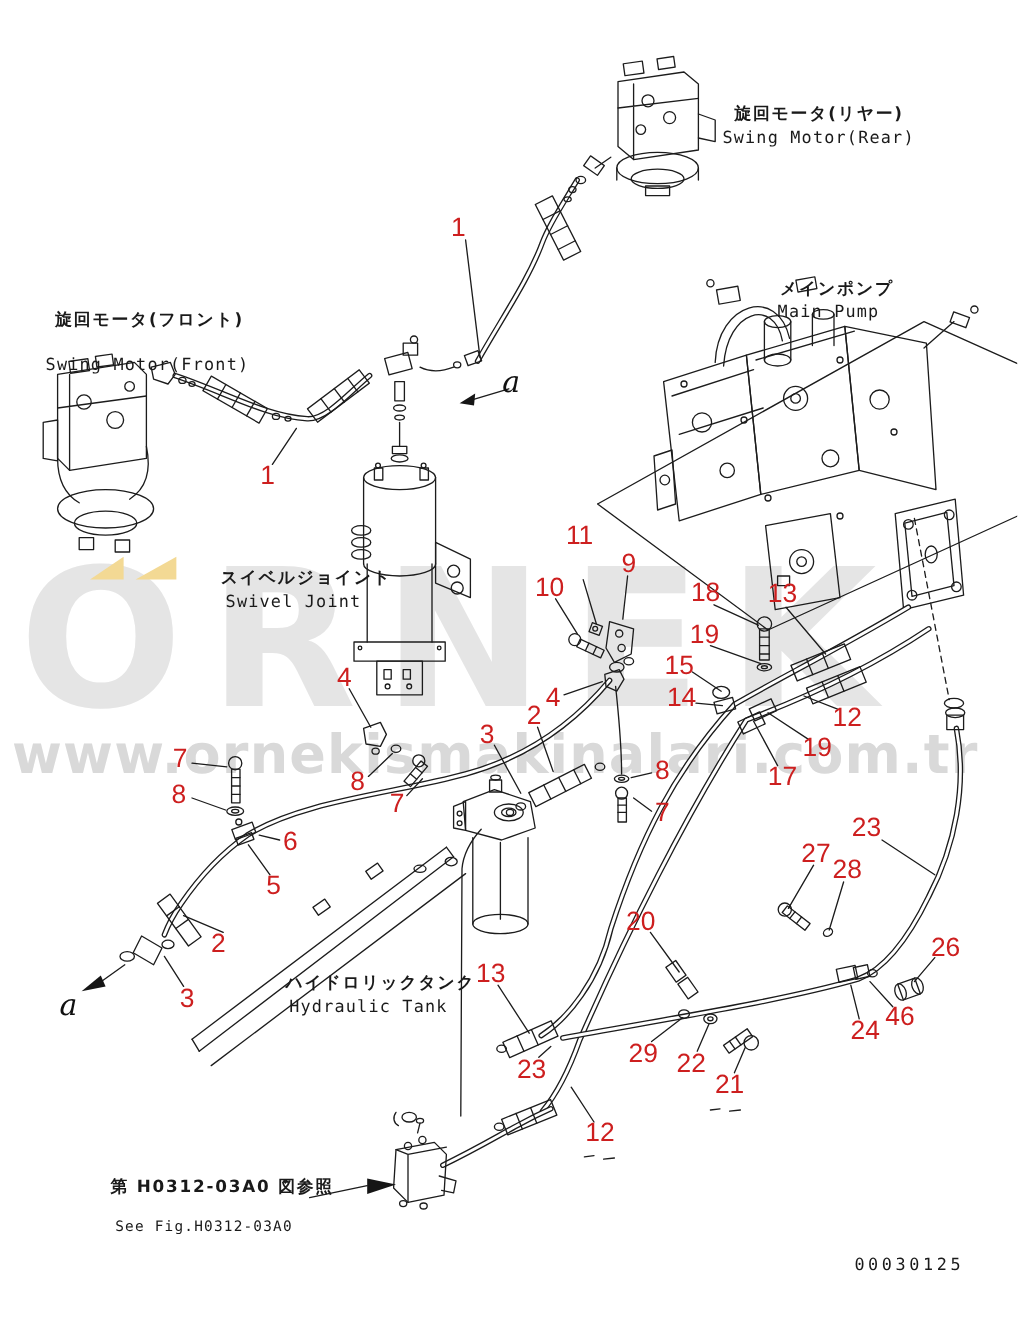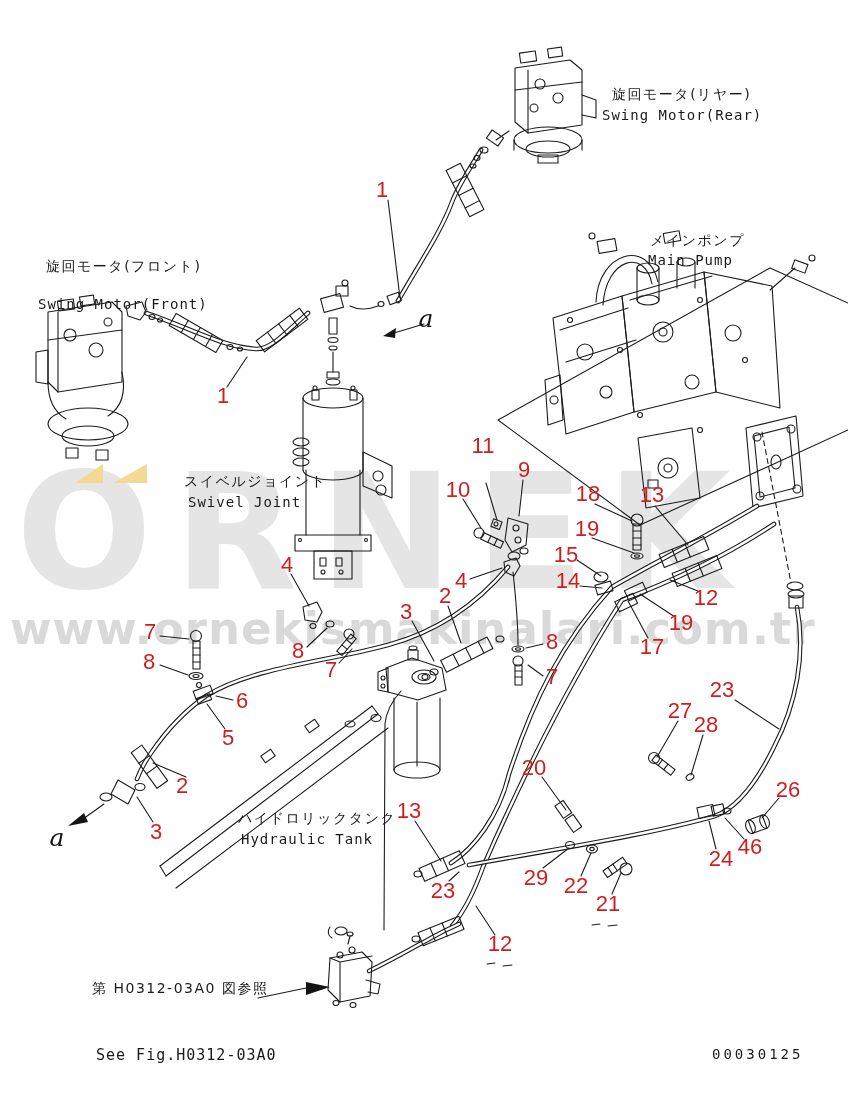--- a/index.html
+++ b/index.html
@@ -15,21 +15,21 @@
   .art{position:absolute;left:0;top:0;}
   .art *{fill:none;stroke:#1c1c1c;stroke-width:1.1;stroke-linecap:round;stroke-linejoin:round;}
   .art .fY{fill:#f3d994;stroke:none;}
   .art .fB{fill:#151515;stroke:none;}
   .art .hoseO{stroke-width:4.6;}
   .art .hoseI{stroke:#ffffff;stroke-width:2.4;}
   .art .dash{stroke-dasharray:5 4;}
   .art .thin{stroke-width:1;}
   
   .t{position:absolute;color:#1a1a1a;white-space:nowrap;}
-  .jp{font-family:"DejaVu Sans",sans-serif;font-size:14px;letter-spacing:1.5px;}
+  .jp{font-family:"DejaVu Sans",sans-serif;font-size:14px;letter-spacing:1.5px;font-weight:bold;}
   .en{font-family:"DejaVu Sans Mono",monospace;font-size:14px;letter-spacing:1px;text-align:center;}
   .docnum{position:absolute;font-family:"DejaVu Sans Mono",monospace;font-size:14px;
           letter-spacing:3px;color:#1a1a1a;}
   
   .co{position:absolute;transform:translate(-50%,-50%);color:#cd1f1f;font-size:22px;
       font-family:"Liberation Sans",sans-serif;white-space:nowrap;}
   .alabel{position:absolute;transform:translate(-50%,-50%);color:#111;font-size:25px;
           font-style:italic;font-family:"DejaVu Serif",serif;}
 </style>
 </head>
@@ -445,21 +445,21 @@
   <div class="t en" style="left:602px;top:107px">Swing Motor(Rear)</div>
   <div class="t jp" style="left:46px;top:258px">旋回モータ(フロント)</div>
   <div class="t en" style="left:38px;top:296px">Swing Motor(Front)</div>
   <div class="t jp" style="left:650px;top:232px">メインポンプ</div>
   <div class="t en" style="left:648px;top:252px">Main Pump</div>
   <div class="t jp" style="left:184px;top:473px">スイベルジョイント</div>
   <div class="t en" style="left:188px;top:494px">Swivel Joint</div>
   <div class="t jp" style="left:238px;top:810px">ハイドロリックタンク</div>
   <div class="t en" style="left:241px;top:831px">Hydraulic Tank</div>
   <div class="t jp" style="left:92px;top:980px">第 H0312-03A0 図参照</div>
-  <div class="t en" style="left:96px;top:1046px;font-size:15px">See Fig.H0312-03A0</div>
+  <div class="t en" style="left:96px;top:1015px;font-size:12px">See Fig.H0312-03A0</div>
   <div class="docnum" style="left:712px;top:1046px">00030125</div>
 
   <span class="alabel" style="left:426px;top:318px">a</span>
   <span class="alabel" style="left:57px;top:837px">a</span>
 
   <span class="co" style="left:382px;top:190px">1</span>
   <span class="co" style="left:223px;top:396px">1</span>
   <span class="co" style="left:524px;top:470px">9</span>
   <span class="co" style="left:458px;top:490px">10</span>
   <span class="co" style="left:483px;top:446px">11</span>

